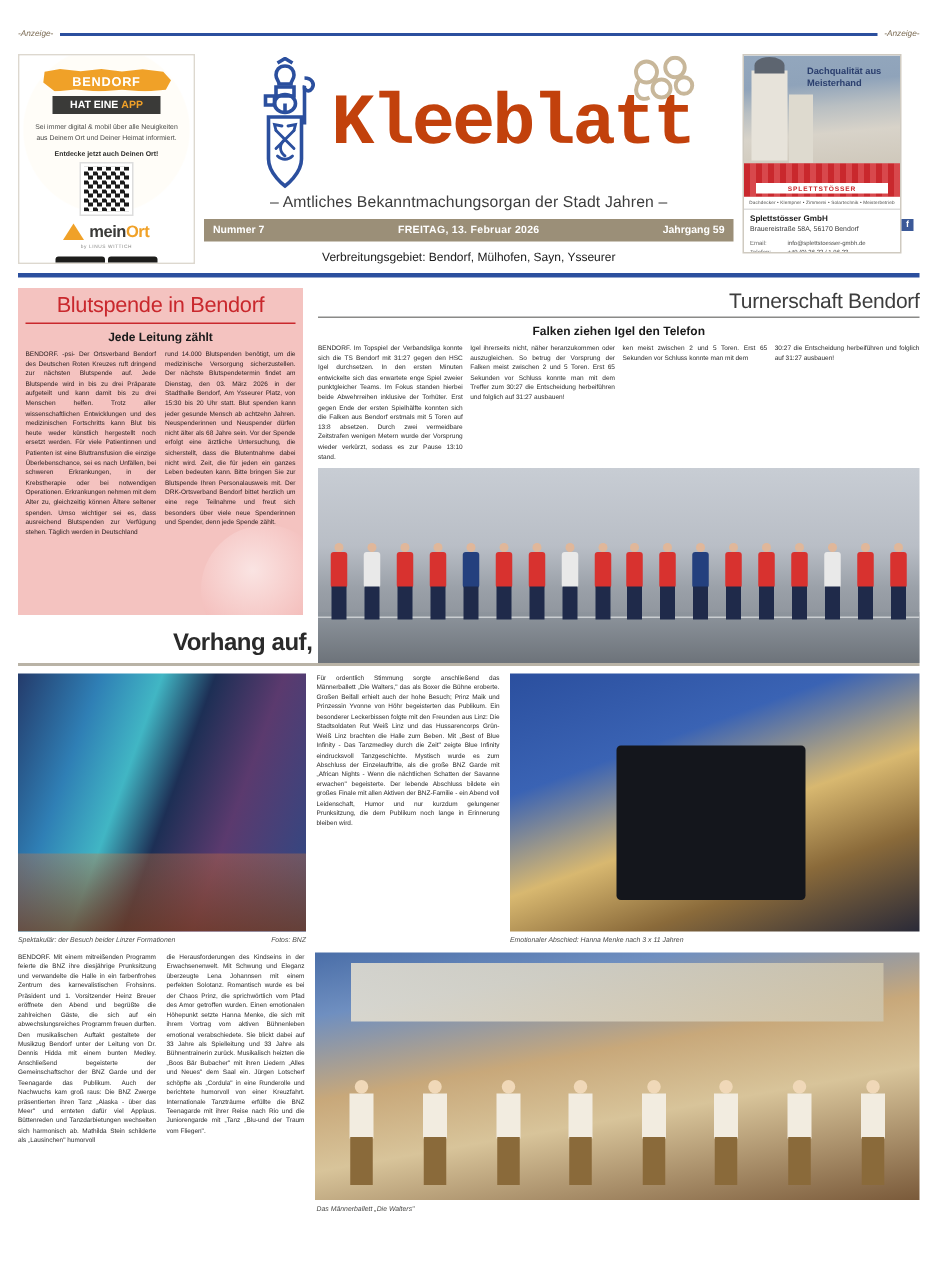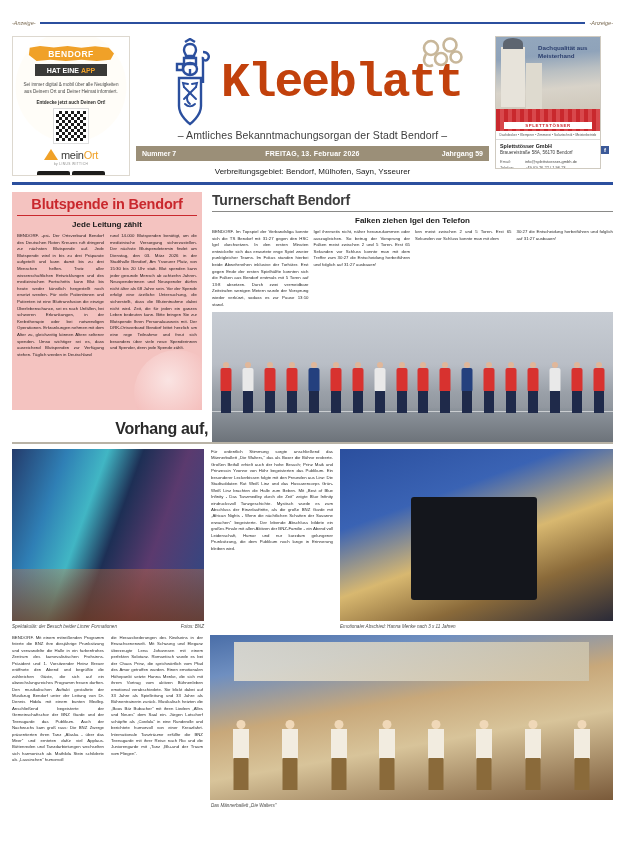--- a/index.html
+++ b/index.html
@@ -46,21 +46,21 @@
     display:flex; align-items:center; justify-content:center; gap:2px;
   }
   .ad-dark-band .hl { color:#f0a128; }
   .ad-text { margin:6px 8px 0; font-size:4.6px; line-height:1.5; color:#4a4a48; text-align:center; }
   .ad-sub { margin:4px 8px 0; font-size:4.6px; font-weight:bold; color:#2e2e2c; text-align:center; }
   .qr { width:34px; height:34px; margin:4px auto 0; background:
       repeating-conic-gradient(#1b1b1b 0% 25%, #ffffff 0% 50%) 0 0/6px 6px;
       border:2px solid #fff; outline:1px solid #ddd; }
   .ad-logo { display:flex; align-items:center; justify-content:center; gap:3px; margin-top:6px; }
   .ad-logo-mark { width:0;height:0;border-left:7px solid transparent;border-right:7px solid transparent;border-bottom:11px solid #f0a128; }
-  .ad-logo-text { font-size:11px; font-weight:normal; color:#3a3a38; letter-spacing:-.3px; }
+  .ad-logo-text { font-size:11px; font-weight:bold; color:#3a3a38; letter-spacing:-.3px; }
   .ad-logo-text .o { color:#f0a128; }
   .ad-logo-sub { font-size:3.2px; color:#8a8a88; text-align:center; margin-top:1px; letter-spacing:.4px;}
   .ad-stores { display:flex; gap:2px; justify-content:center; margin-top:5px; }
   .ad-store { width:33px; height:10px; background:#1d1d1b; border-radius:2px; }
 
   .mast-center { flex:1; position:relative; }
   .mast-title-row { display:flex; align-items:center; justify-content:center; gap:4px; position:relative; height:98px; }
   .crest { width:54px; height:92px; flex:0 0 auto; }
   .kleeblatt {
     font-family:Liberation Mono, monospace;
@@ -106,28 +106,28 @@
 
   
   .blue-rule { height:3px; background:#2b4f9e; margin-top:6px; }
 
   
   .row-articles { display:flex; gap:10px; margin-top:7px; height:218px; }
 
   .art-blut { width:190px; background:#f4c3c0; padding:4px 5px 5px; position:relative; overflow:hidden; }
   .art-blut:after{content:"";position:absolute;right:-18px;bottom:-26px;width:86px;height:86px;border-radius:50%;
      background:radial-gradient(circle at 40% 35%, rgba(255,255,255,.55), rgba(240,150,148,.25) 70%);}
-  .blut-title { text-align:center; font-size:14.5px; font-weight:bold; color:#c9282d; letter-spacing:-.2px; }
+  .blut-title { text-align:center; font-size:14.5px; font-weight:normal; color:#c9282d; letter-spacing:-.2px; }
   .blut-rule { height:1px; background:#c9282d; margin:3px 0 4px; }
   .blut-sub { text-align:center; font-size:8px; font-weight:bold; color:#1a1a1a; margin-bottom:4px; }
   .blut-cols { display:flex; gap:6px; position:relative; z-index:2;}
   .blut-cols .col { flex:1; font-size:4.35px; line-height:1.52; text-align:justify; color:#2a2020; }
 
   .art-turn { flex:1; }
-  .turn-title { text-align:left; font-size:14px; font-weight:bold; color:#3d3d3d; letter-spacing:-.2px; }
+  .turn-title { text-align:right; font-size:14px; font-weight:normal; color:#3d3d3d; letter-spacing:-.2px; }
   .turn-rule { height:1px; background:#8a8a88; margin:3px 0 4px; }
   .turn-sub { text-align:center; font-size:8px; font-weight:bold; color:#1a1a1a; margin-bottom:4px; }
   .turn-cols { display:flex; gap:5px; }
   .turn-cols .col { flex:1; font-size:4.35px; line-height:1.52; text-align:justify; color:#2a2a2a; }
   .turn-photo { margin-top:4px; height:130px; width:100%; position:relative; overflow:hidden;
     background:linear-gradient(180deg,#c8cdd4 0%, #b9bec6 40%, #9aa0a8 62%, #7d838b 100%); }
   .turn-photo .floor { position:absolute; left:0; right:0; bottom:0; height:34px;
     background:linear-gradient(180deg,#8e959d,#6d737a); }
   .turn-photo .line { position:absolute; left:0; right:0; bottom:30px; height:1px; background:rgba(255,255,255,.55); }
   .team { position:absolute; left:4px; right:4px; bottom:26px; display:flex; gap:1px; align-items:flex-end; }
@@ -236,21 +236,21 @@
         <svg class="pretzel" viewBox="0 0 46 34">
           <g fill="none" stroke="#c8b79a" stroke-width="2.6">
             <circle cx="12" cy="11" r="7"></circle>
               <circle cx="31" cy="8" r="6.5"></circle>
             <circle cx="22" cy="22" r="6"></circle>
               <circle cx="37" cy="20" r="5.5"></circle>
             <path d="M7 17 C2 26 8 31 14 28"></path>
           </g>
         </svg>
       </div>
-      <div class="mast-sub">– Amtliches Bekanntmachungsorgan der Stadt Bendorf –</div>
+      <div class="mast-sub">– Amtliches Bekanntmachungsorgan der Stadt Jahren –</div>
       <div class="mast-bar">
         <span class="num">Nummer 7</span>
         <span class="date">FREITAG, 13. Februar 2026</span>
         <span class="year">Jahrgang 59</span>
       </div>
       <div class="mast-verbr">Verbreitungsgebiet: Bendorf, Mülhofen, Sayn, Ysseurer</div>
     </div>
 
     <div class="ad-right">
       <div class="ad-right-box">

